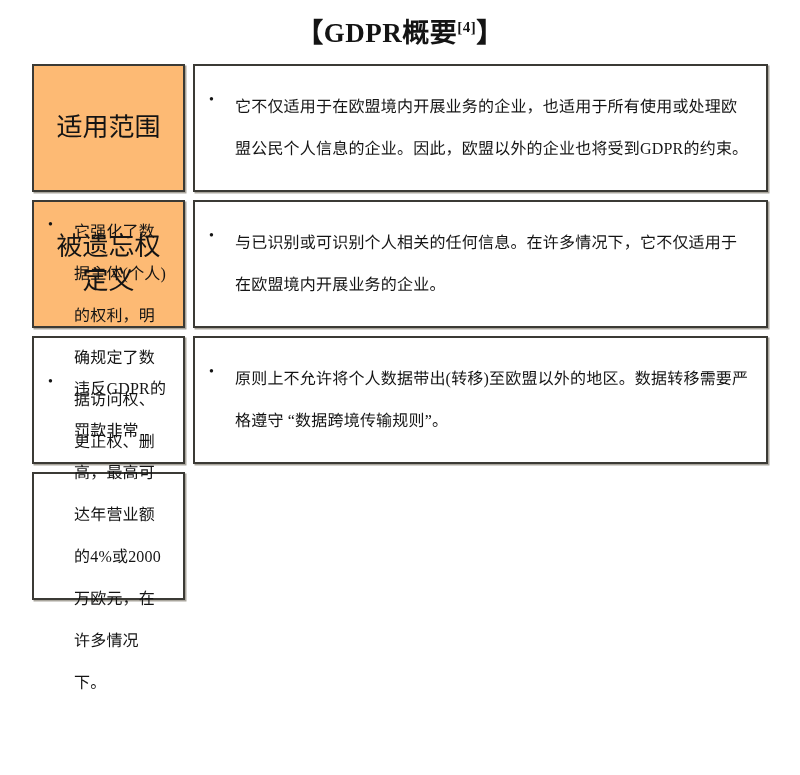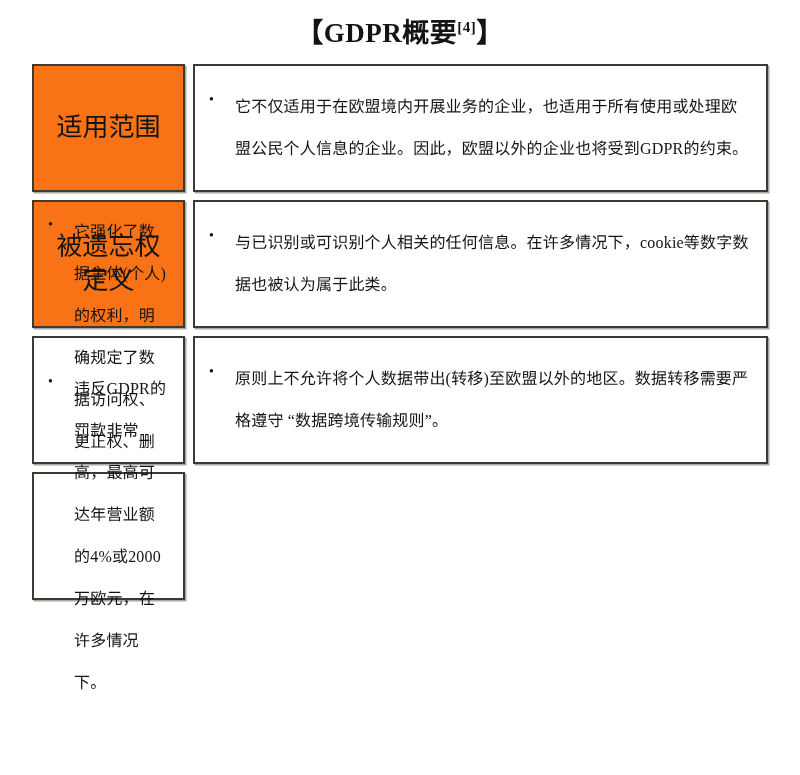--- a/index.html
+++ b/index.html
@@ -42,21 +42,21 @@
     row-gap: 8px;
   }
   .cell {
     box-sizing: border-box;
     border: 2px solid #3b3a35;
     box-shadow: 1.5px 1.5px 0 #aaa69d;
     height: 128px;
     background: #ffffff;
   }
   .label-cell {
-    background: #f97316;
+    background: #fdba74;
     display: flex;
     align-items: center;
     justify-content: center;
     text-align: center;
     font-size: 26px;
     line-height: 34px;
     white-space: pre-line;
     padding: 4px;
   }
   .content-cell {
@@ -98,21 +98,21 @@
         <span class="bullet">•</span>
         <p class="content-text">它不仅适用于在欧盟境内开展业务的企业，也适用于所有使用或处理欧盟公民个人信息的企业。因此，欧盟以外的企业也将受到GDPR的约束。</p>
       </div>
     </div>
 
     <div class="cell label-cell">被遗忘权
 定义</div>
     <div class="cell content-cell">
       <div class="content-body">
         <span class="bullet">•</span>
-        <p class="content-text">与已识别或可识别个人相关的任何信息。在许多情况下，cookie等数字数据也被认为属于此类。</p>
+        <p class="content-text">与已识别或可识别个人相关的任何信息。在许多情况下，它不仅适用于在欧盟境内开展业务的企业。</p>
       </div>
     </div>
 
     <div class="cell content-cell">
       <div class="content-body">
         <span class="bullet">•</span>
         <p class="content-text">它强化了数据主体(个人)的权利，明确规定了数据访问权、更正权、删除权(“个人权利”)、数据可移植权。</p>
       </div>
     </div>
 

